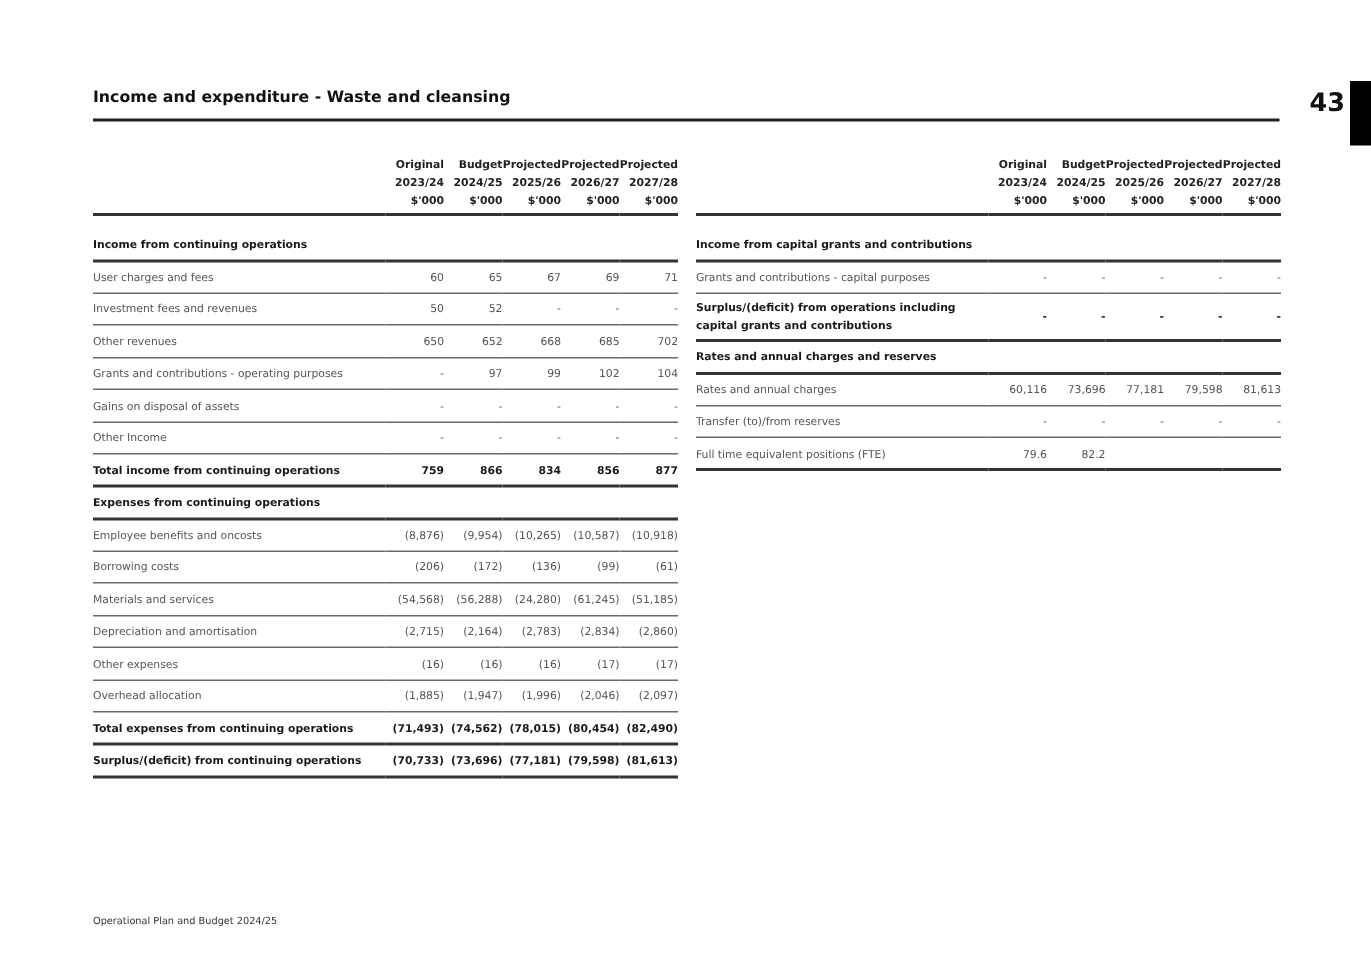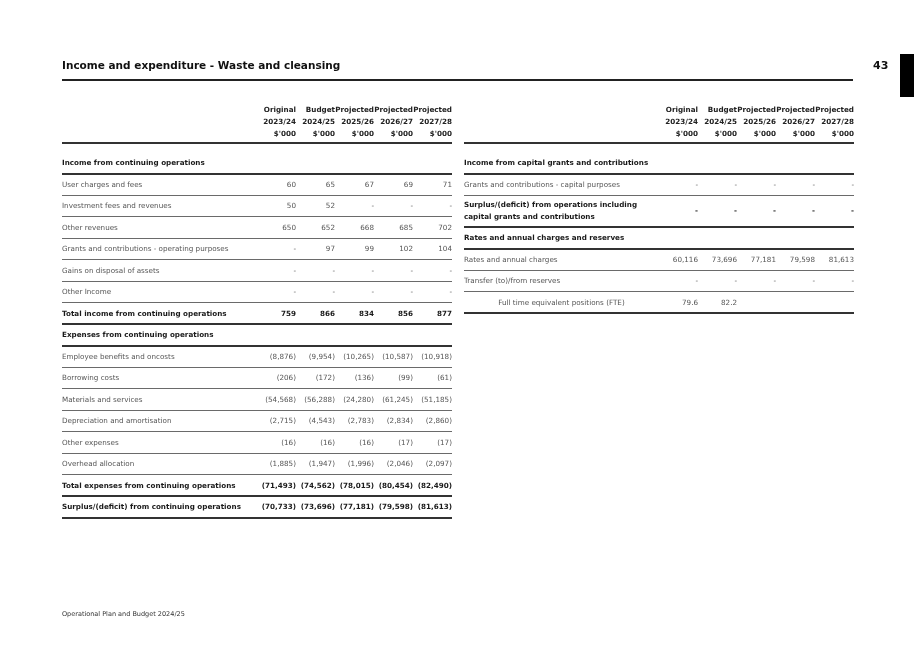--- a/index.html
+++ b/index.html
@@ -8,21 +8,21 @@
       font-family: "DejaVu Sans", sans-serif; color: #1a1a1a;
     }
     .page { position: relative; width: 914px; height: 615px; }
 
     .page-title {
       position: absolute; left: 62px; top: 59px;
       font-size: 10.5px; font-weight: bold; color: #111;
     }
     .page-number {
       position: absolute; left: 873px; top: 59px;
-      font-size: 11px; font-weight: bold; color: #111;
+      font-size: 17px; font-weight: bold; color: #111;
     }
     .page-tab {
       position: absolute; left: 900px; top: 54px; width: 14px; height: 43px;
       background: #000;
     }
     .title-rule {
       position: absolute; left: 62px; top: 79px; width: 791px; height: 2px;
       background: #222;
     }
     .footer {
@@ -200,21 +200,21 @@
           <td>Materials and services</td>
           <td class="n">(54,568)</td>
           <td class="n">(56,288)</td>
           <td class="n">(24,280)</td>
           <td class="n">(61,245)</td>
           <td class="n">(51,185)</td>
         </tr>
         <tr class="">
           <td>Depreciation and amortisation</td>
           <td class="n">(2,715)</td>
-          <td class="n">(4,543)</td>
+          <td class="n">(2,164)</td>
           <td class="n">(2,783)</td>
           <td class="n">(2,834)</td>
           <td class="n">(2,860)</td>
         </tr>
         <tr class="">
           <td>Other expenses</td>
           <td class="n">(16)</td>
           <td class="n">(16)</td>
           <td class="n">(16)</td>
           <td class="n">(17)</td>
@@ -332,21 +332,21 @@
         </tr>
         <tr class="">
           <td>Transfer (to)/from reserves</td>
           <td class="n">-</td>
           <td class="n">-</td>
           <td class="n">-</td>
           <td class="n">-</td>
           <td class="n">-</td>
         </tr>
         <tr class="">
-          <td style="border-bottom: 2px solid rgb(51, 51, 51); text-align: center;">Full time equivalent positions (FTE)</td>
+          <td style="border-bottom: 2px solid rgb(51, 51, 51);">Full time equivalent positions (FTE)</td>
           <td class="n" style="border-bottom: 2px solid rgb(51, 51, 51);">79.6</td>
           <td class="n" style="border-bottom: 2px solid rgb(51, 51, 51);">82.2</td>
           <td class="n" style="border-bottom: 2px solid rgb(51, 51, 51);"></td>
           <td class="n" style="border-bottom: 2px solid rgb(51, 51, 51);"></td>
           <td class="n" style="border-bottom: 2px solid rgb(51, 51, 51);"></td>
         </tr>
       </tbody>
   </table>
 
   <div class="footer">Operational Plan and Budget 2024/25</div>

